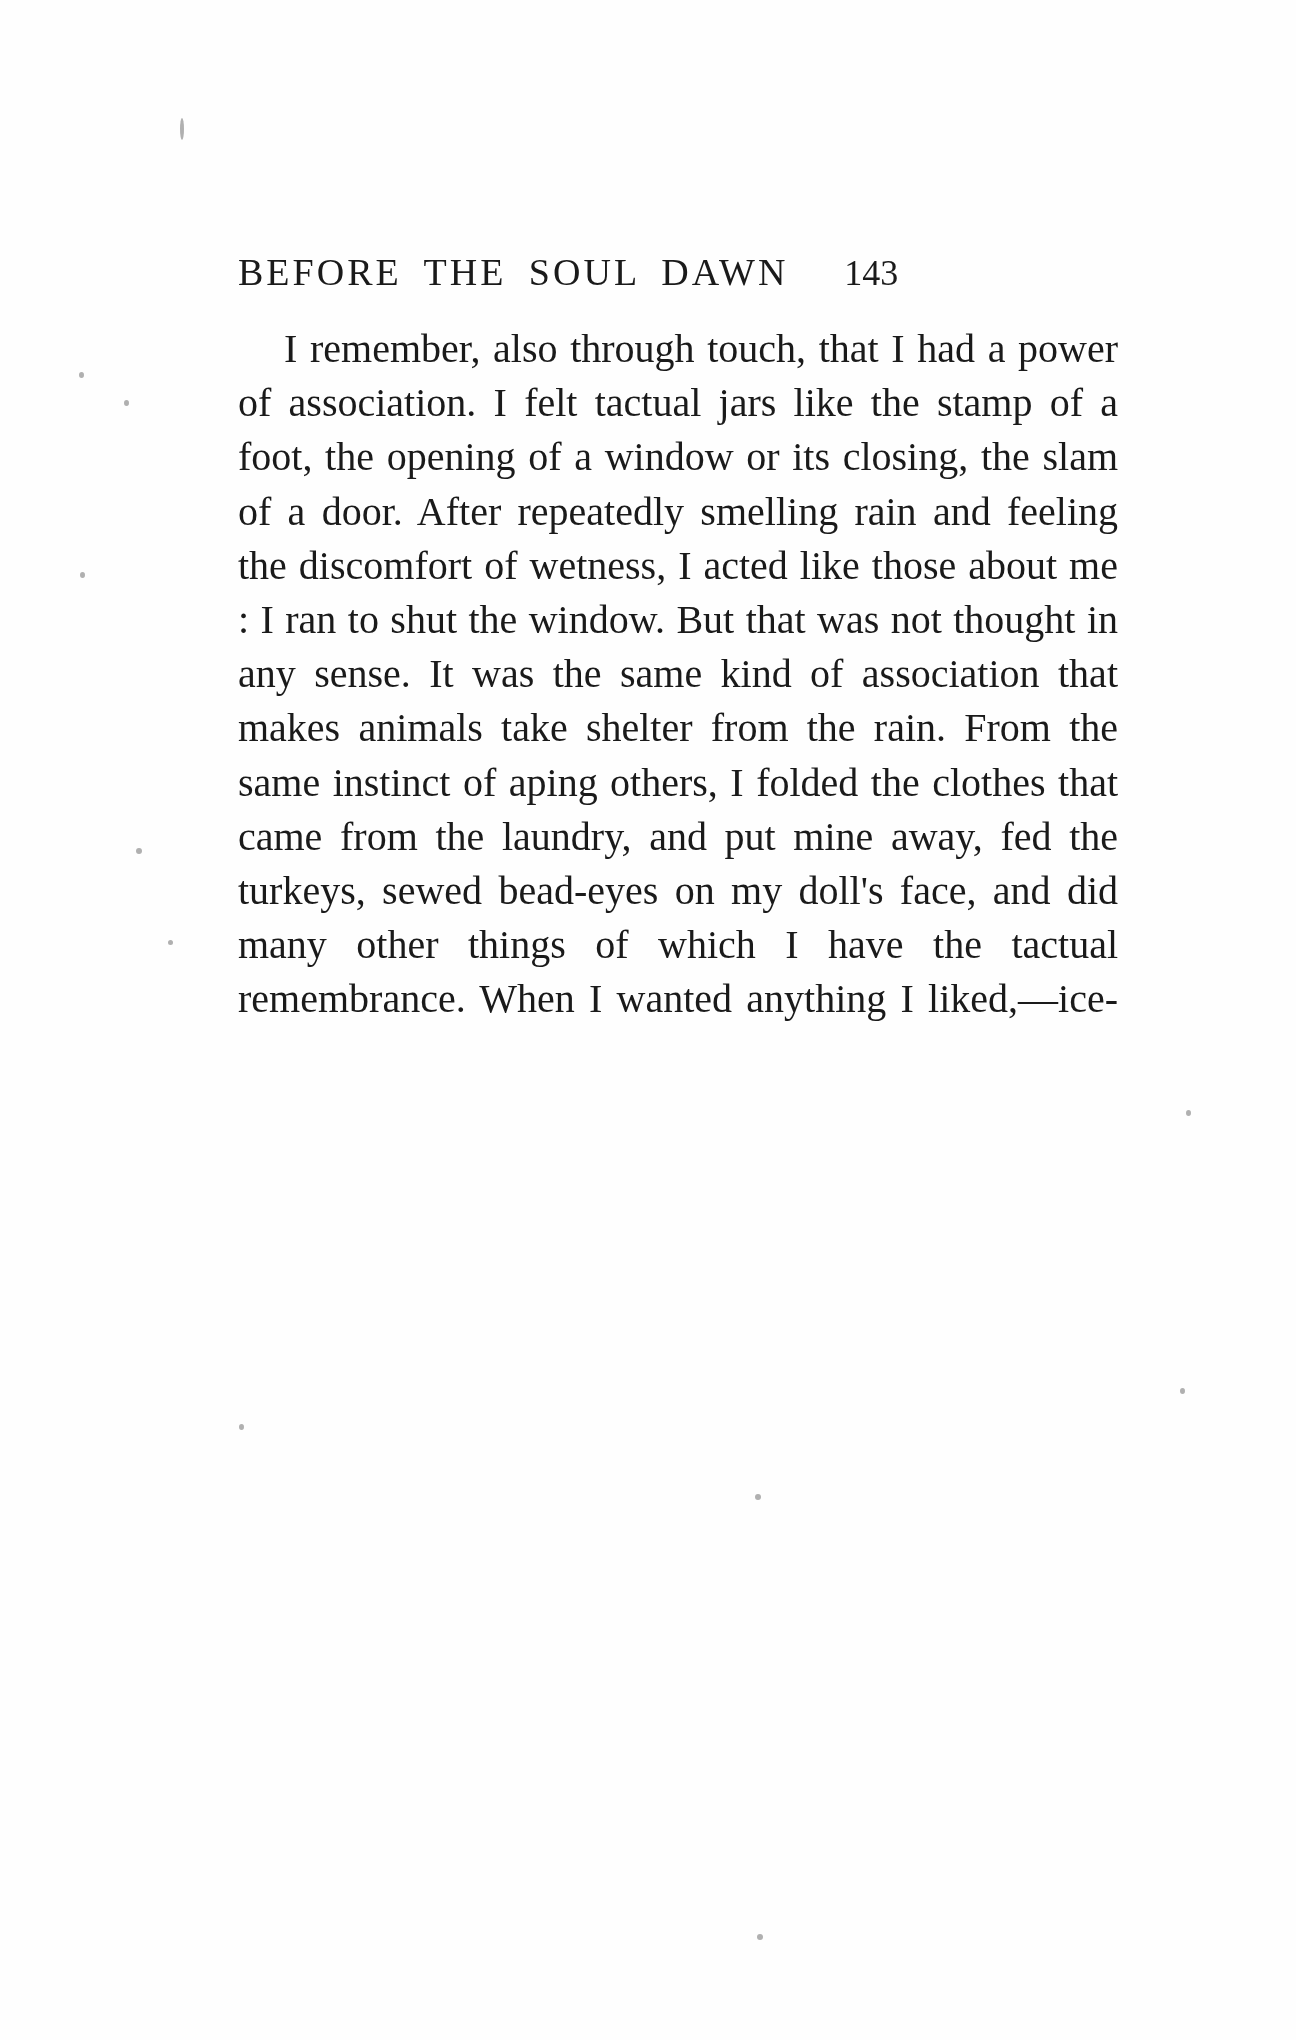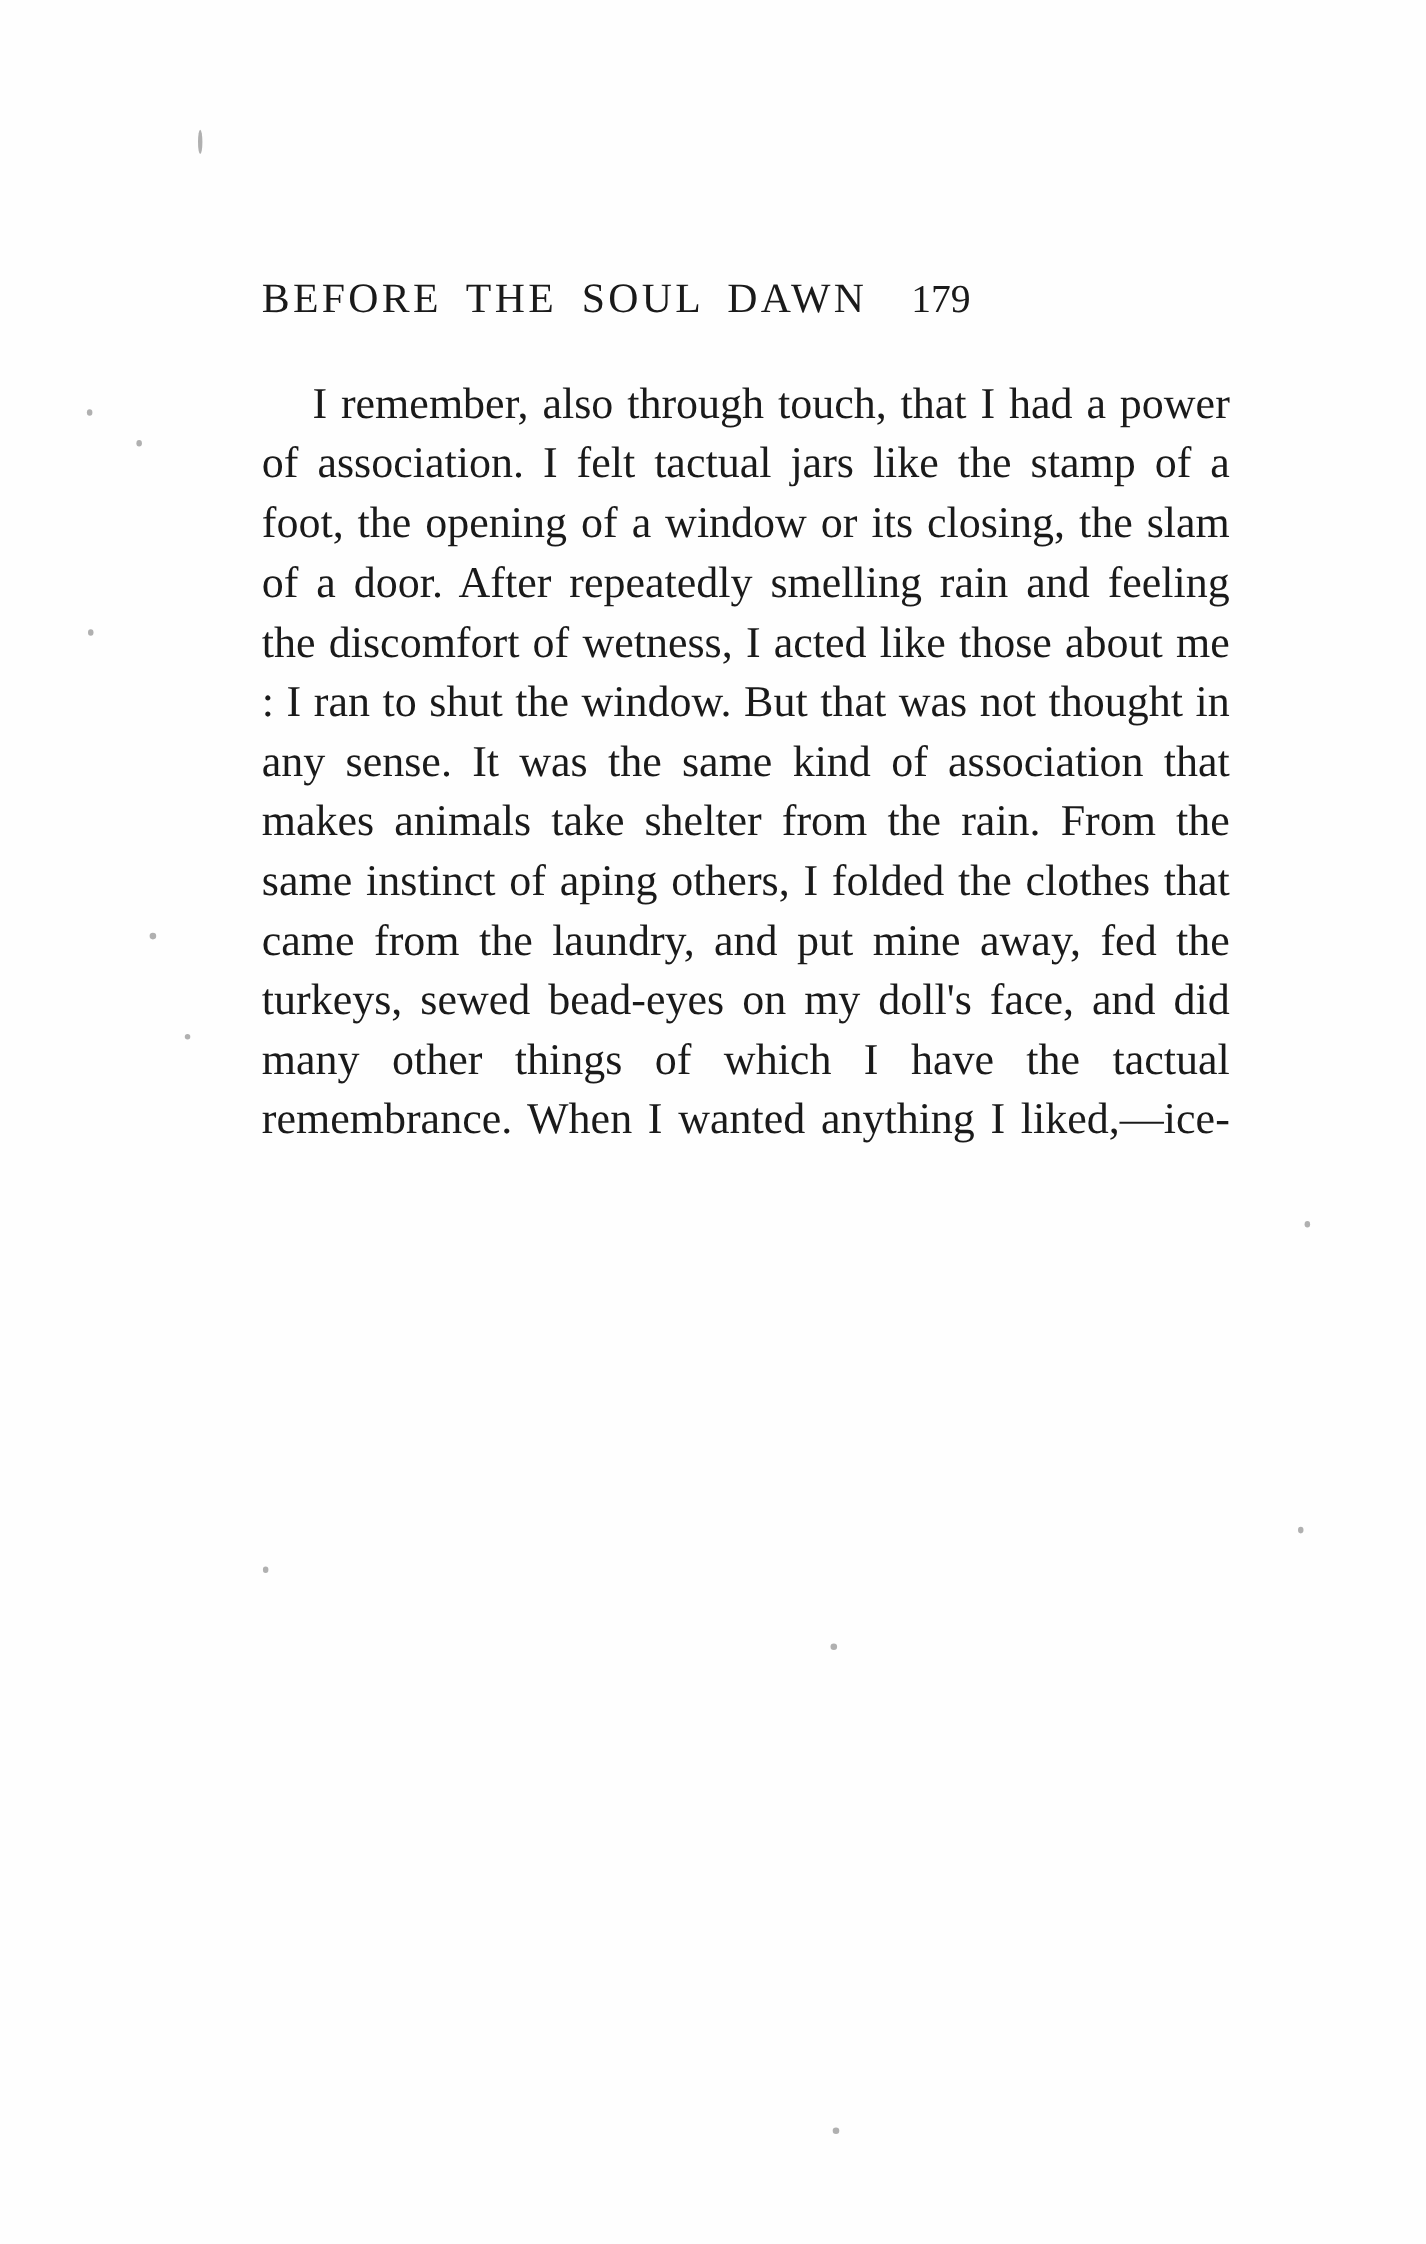--- a/index.html
+++ b/index.html
@@ -39,22 +39,23 @@
     top: 250px;
     width: 880px;
   }
 
   .running-head {
     display: flex;
     align-items: baseline;
     justify-content: flex-start;
     font-size: 38px;
     letter-spacing: 2px;
-    margin-bottom: 46px;
+    margin-bottom: 28px;
     white-space: nowrap;
+    gap: 16px;
   }
   .running-head .title {
     letter-spacing: 3px;
     word-spacing: 10px;
   }
   .running-head .folio {
     margin-left: 40px;
     font-size: 36px;
     letter-spacing: 0px;
   }
@@ -92,20 +93,20 @@
   <div class="speck" style="left:1186px; top:1110px; width:5px; height:6px;"></div>
   <div class="speck" style="left:1180px; top:1388px; width:5px; height:6px;"></div>
   <div class="speck" style="left:239px; top:1424px; width:5px; height:6px;"></div>
   <div class="speck" style="left:755px; top:1494px; width:6px; height:6px;"></div>
   <div class="speck" style="left:757px; top:1934px; width:6px; height:6px;"></div>
 
   <div class="content">
 
     <div class="running-head">
       <span class="title">BEFORE THE SOUL DAWN</span>
-      <span class="folio">179</span>
+      <span class="folio">143</span>
     </div>
 
 
     <p class="para continues">I remember, also through touch, that I had a power of association. I felt tactual jars like the stamp of a foot, the opening of a window or its closing, the slam of a door. After repeatedly smelling rain and feeling the discomfort of wetness, I acted like those about me : I ran to shut the window. But that was not thought in any sense. It was the same kind of association that makes animals take shelter from the rain. From the same instinct of aping others, I folded the clothes that came from the laundry, and put mine away, fed the turkeys, sewed bead-eyes on my doll's face, and did many other things of which I have the tactual remembrance. When I wanted anything I liked,—ice-</p>
 
   </div>
 </div>
 
 </body></html>

